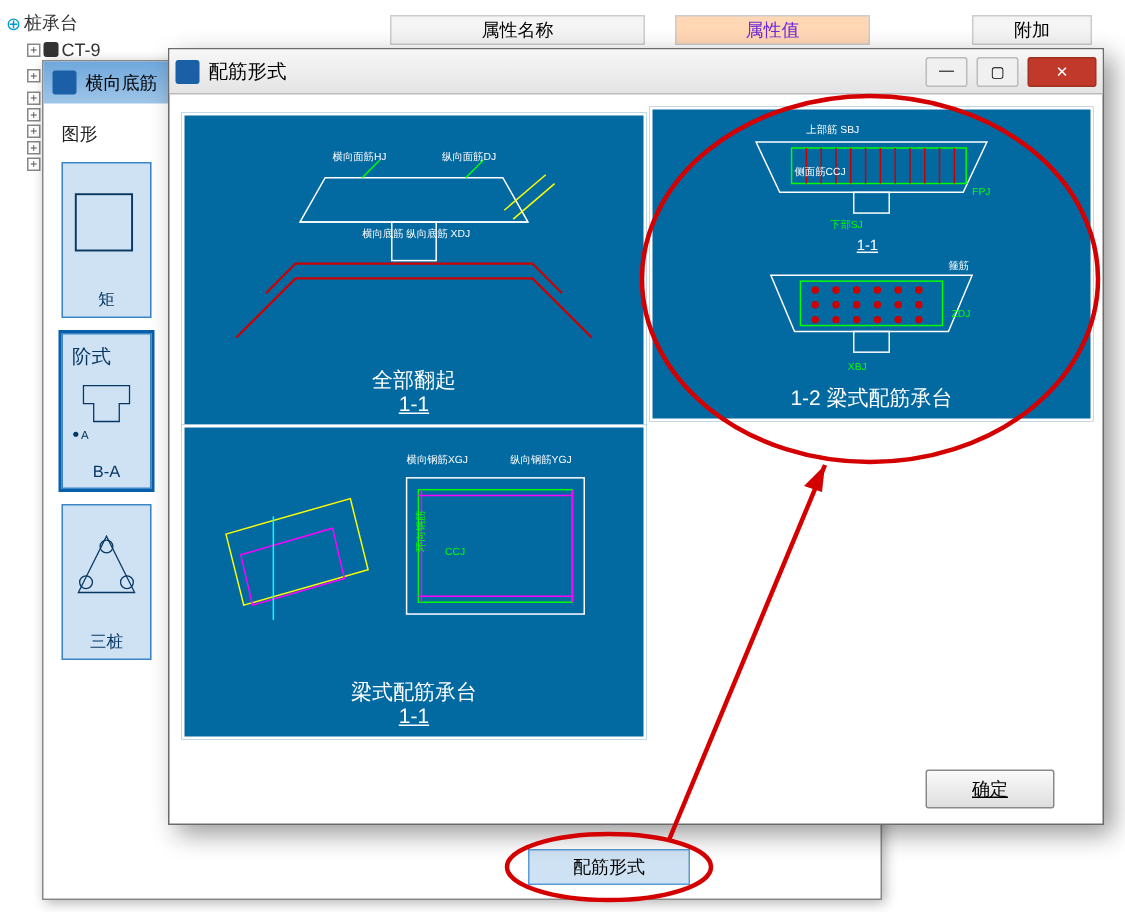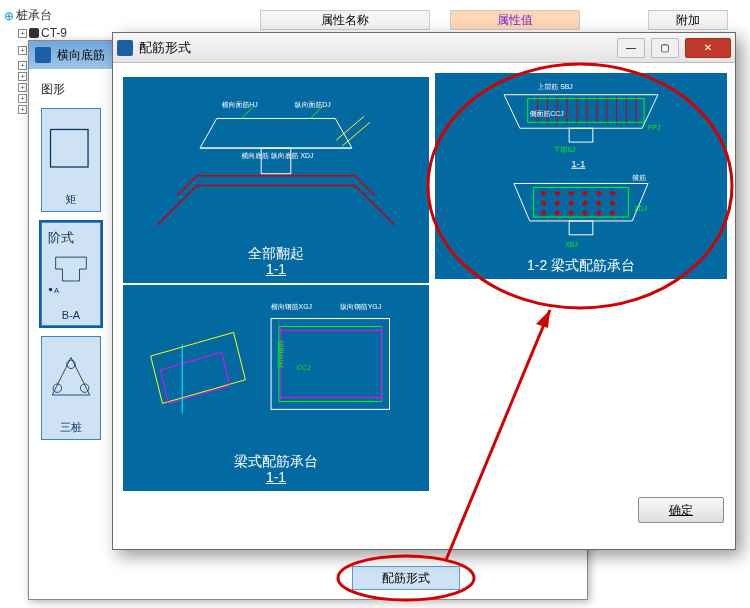--- a/index.html
+++ b/index.html
@@ -42,21 +42,21 @@
     .winbtn.close { background: #c0392b; color: #fff; border-color: #a03020; width: 46px; }
 
     .content { position: absolute; left: 8px; right: 8px; top: 38px; bottom: 50px; background: #fff; }
     .tile { position: absolute; background: #0369a1; border: 2px solid #fff; }
     .tile-cap { position: absolute; left: 0; right: 0; bottom: 6px; text-align: center; color: #fff; font-size: 14px; line-height: 1.15; }
     .tile svg { position: absolute; inset: 0; }
     .t1 { left: 0; top: 4px; width: 310px; height: 210px; }
     .t2 { left: 312px; top: 0; width: 296px; height: 210px; }
     .t3 { left: 0; top: 212px; width: 310px; height: 210px; }
 
-    .foot { position: absolute; left: 0; right: 0; bottom: 16px; height: 46px; display: flex; align-items: center; justify-content: flex-end; gap: 20px; padding: 0 11px; text-decoration: underline; }
+    .foot { position: absolute; left: 0; right: 0; bottom: 0; height: 46px; display: flex; align-items: center; justify-content: flex-end; gap: 20px; padding: 0 32px; text-decoration: underline; }
     .btn { width: 86px; height: 26px; border: 1px solid #8a8a8a; background: linear-gradient(#fafafa,#dedede); font-size: 12px; display: flex; align-items: center; justify-content: center; border-radius: 2px; }
 
     
     .anno { position: absolute; inset: 0; pointer-events: none; }
   </style>
 </head>
 <body>
 
 <div class="bg">
   <div class="tree">

